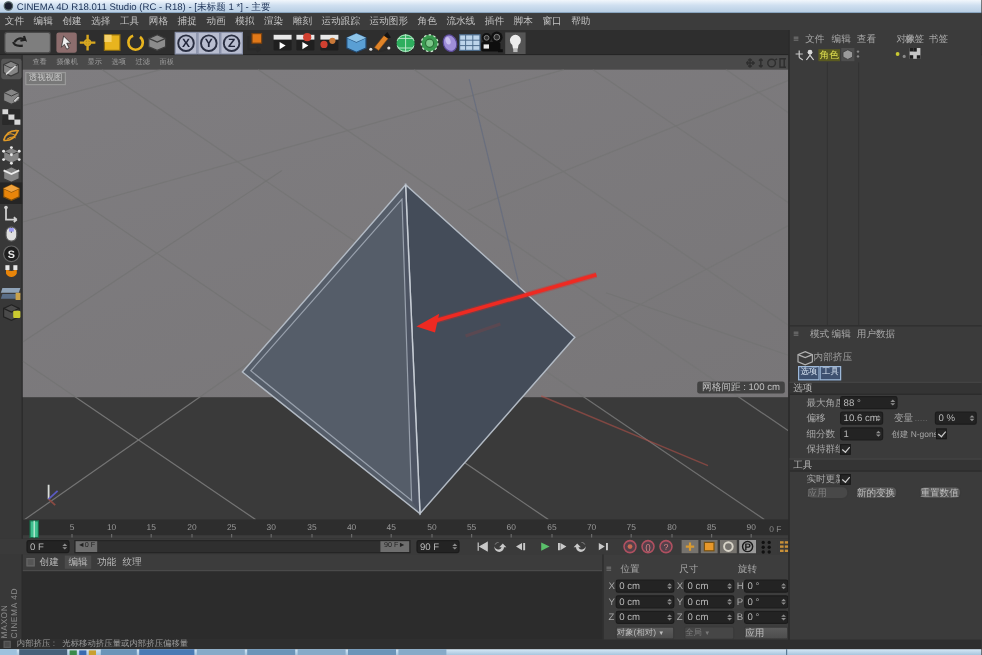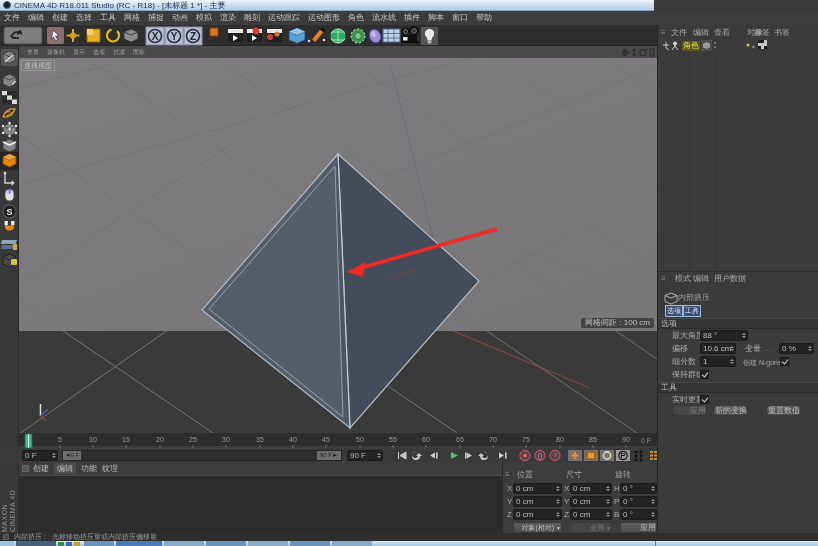--- a/index.html
+++ b/index.html
@@ -1,20 +1,20 @@
 <!DOCTYPE html>
 <html><head><meta charset="utf-8">
 <style>
 *{margin:0;padding:0;box-sizing:border-box}
 html,body{width:818px;height:546px;overflow:hidden;background:#3a3a3a;
  font-family:"Liberation Sans",sans-serif;}
 .ab{position:absolute}
 #stage{position:relative;width:818px;height:546px}
 
-#title{left:0;top:0;width:654px;height:11px;background:linear-gradient(#f2f7fc,#cfdff0 45%,#b9cfe4);border-bottom:1px solid #8aa6c0;color:#1b3054;font-size:8px;line-height:11px;padding-left:14px}
+#title{left:0;top:0;width:818px;height:11px;background:linear-gradient(#f2f7fc,#cfdff0 45%,#b9cfe4);border-bottom:1px solid #8aa6c0;color:#1b3054;font-size:8px;line-height:11px;padding-left:14px}
 #title .ico{position:absolute;left:3px;top:1px;width:8px;height:8px;border-radius:50%;background:#1a1f2e;border:1px solid #566}
 
 #menubar{left:0;top:11px;width:818px;height:14px;background:#3c3c3c;color:#c4c4c4;font-size:8px;line-height:14px;white-space:nowrap}
 #menubar span{margin:0 4px;letter-spacing:0px}
 
 #toolbar{left:0;top:25px;width:818px;height:21px;background:#2e2e2e;border-bottom:1px solid #252525}
 
 #leftbar{left:0;top:46px;width:19px;height:487px;background:#383838;border-right:1px solid #2a2a2a}
 #maxon{position:absolute;left:1px;top:422px;width:17px;height:64px;color:#8f8f8f;font-size:7px;line-height:8px;writing-mode:vertical-rl;transform:rotate(180deg);text-align:left;letter-spacing:.5px}
 
@@ -33,21 +33,21 @@
 
 #coords{left:502px;top:462px;width:155px;height:71px;background:#3d3d3d;border-left:1px solid #2a2a2a;color:#b5b5b5;font-size:8px}
 
 #rpanel{left:657px;top:25px;width:161px;height:515px;background:#3b3b3b;border-left:1px solid #252525;color:#b5b5b5}
 
 #status{left:0;top:533px;width:818px;height:8px;background:#2e2e2e;color:#9a9a9a;font-size:7px;line-height:8px}
 #taskbar{left:0;top:541px;width:818px;height:5px;background:linear-gradient(#d7e8f6,#a6c4dd)}
 .inp{position:absolute;background:#232323;border:1px solid #1c1c1c;border-radius:2px;color:#b9b9b9;font-size:8px;line-height:9px;padding:0 2px}
 .lbl{position:absolute;color:#a8a8a8;font-size:8px;line-height:10px;white-space:nowrap}
 .secbar{position:absolute;left:0;width:161px;height:11px;background:#343434;border-top:1px solid #484848;border-bottom:1px solid #2b2b2b;color:#b9b9b9;font-size:8px;line-height:10px;padding-left:3px}
-.btn{position:absolute;height:11px;background:linear-gradient(#5d5d5d,#4d4d4d);border:1px solid #3a3a3a;border-radius:5px;color:#bdbdbd;font-size:8px;line-height:10px;text-align:right}
+.btn{position:absolute;height:11px;background:linear-gradient(#5d5d5d,#4d4d4d);border:1px solid #3a3a3a;border-radius:5px;color:#bdbdbd;font-size:8px;line-height:10px;text-align:left}
 .chk{position:absolute;width:9px;height:9px;background:#262626;border:1px solid #1a1a1a}
 .chk::after{content:"";position:absolute;left:2px;top:0px;width:3px;height:5px;border:solid #cfcfcf;border-width:0 1.2px 1.2px 0;transform:rotate(40deg)}
 .sp{position:absolute;right:1px;top:1px;width:0;height:0;border:2.5px solid transparent;border-bottom-color:#8f8f8f;transform:translateY(-1px)}
 .sp::after{content:"";position:absolute;left:-2.5px;top:3px;width:0;height:0;border:2.5px solid transparent;border-top-color:#8f8f8f}
 </style></head>
 <body>
 <div id="stage">
 <div class="ab" id="title"><div class="ico"></div>CINEMA 4D R18.011 Studio (RC - R18) - [未标题 1 *] - 主要</div>
 <div class="ab" id="menubar"><span>文件</span><span>编辑</span><span>创建</span><span>选择</span><span>工具</span><span>网格</span><span>捕捉</span><span>动画</span><span>模拟</span><span>渲染</span><span>雕刻</span><span>运动跟踪</span><span>运动图形</span><span>角色</span><span>流水线</span><span>插件</span><span>脚本</span><span>窗口</span><span>帮助</span></div>
 <div class="ab" id="toolbar">

